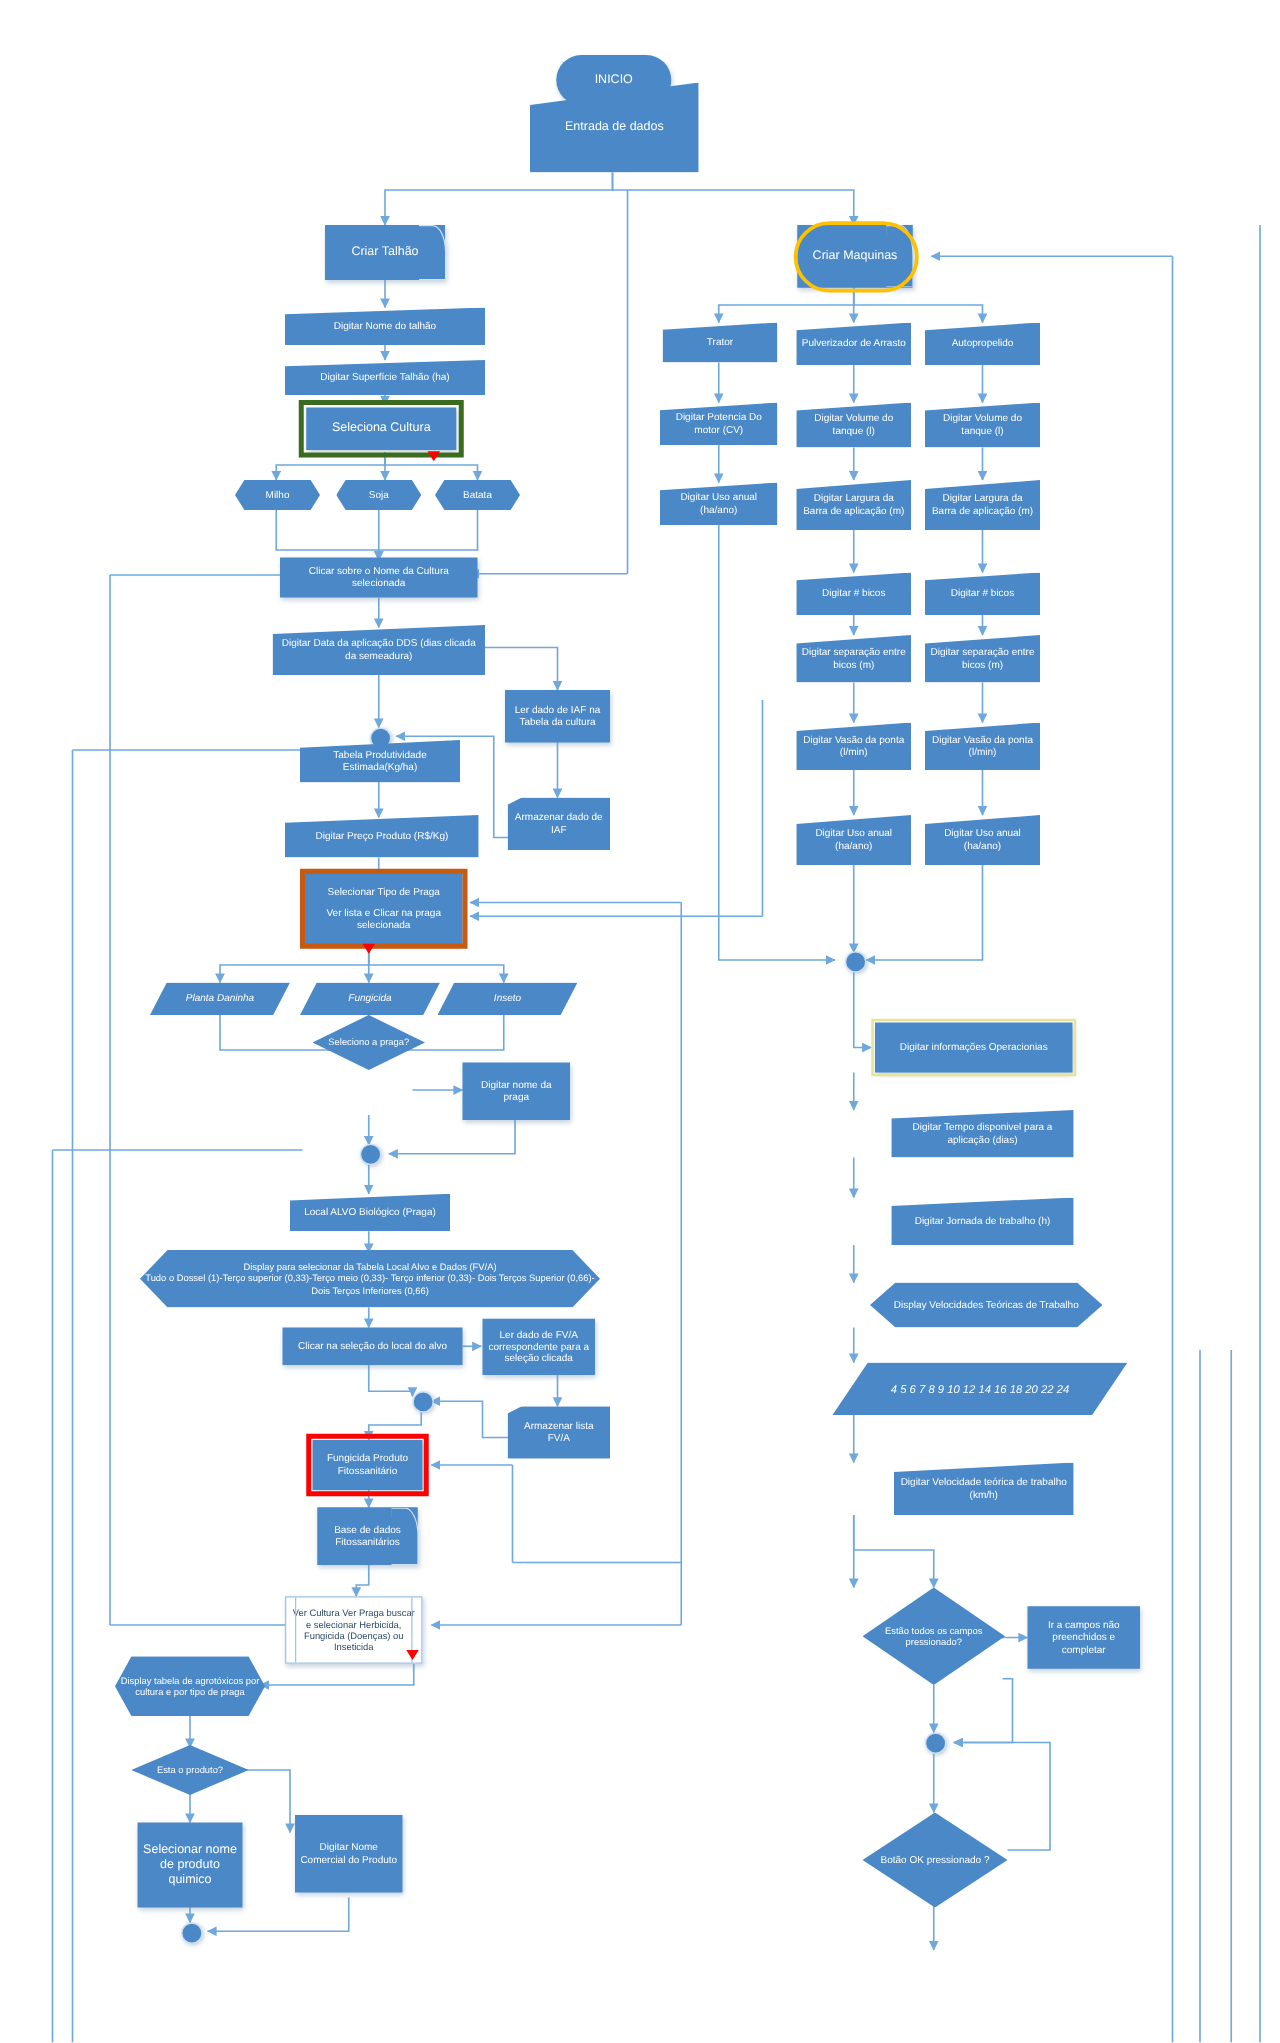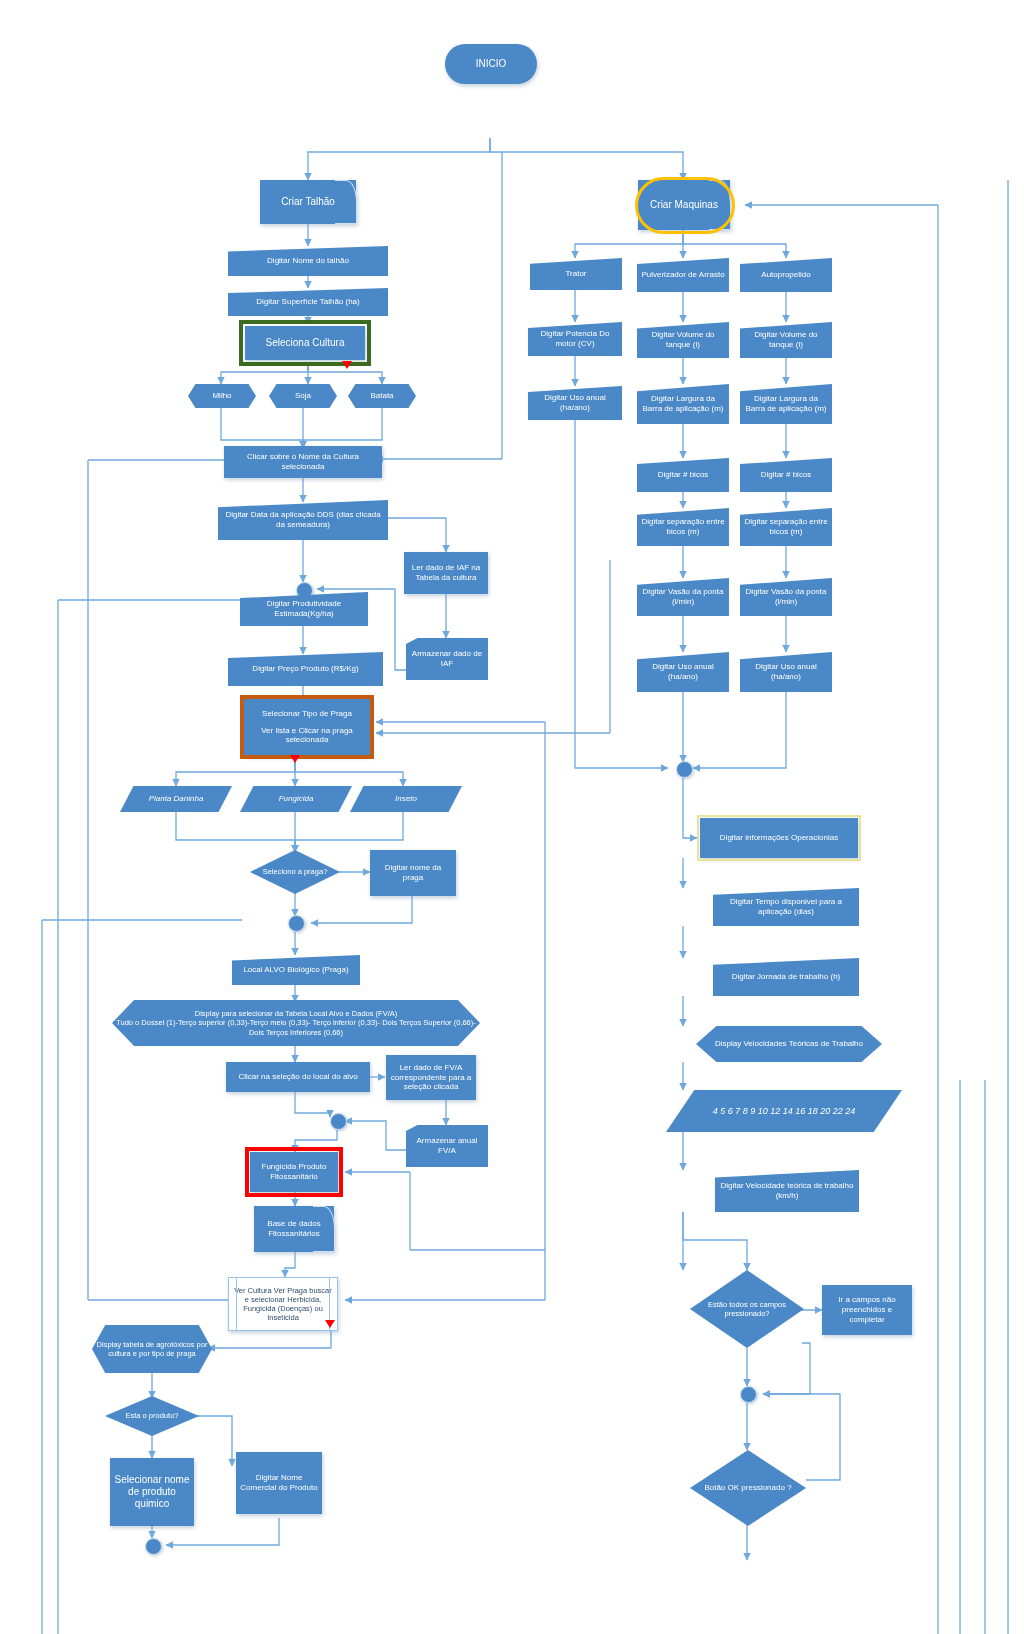--- a/index.html
+++ b/index.html
@@ -225,20 +225,23 @@
       <path d="M960,1080 L960,1634"></path>
       <path d="M985,1080 L985,1634"></path>
       <path d="M1008,180 L1008,1634"></path>
     </g>
   </svg>
 
   <div class="node fill term" style="left:445px;top:8px;width:92px;height:40px;">
     <span class="lbl t10">INICIO</span>
   </div>
 
+  <div class="node data2" style="left:424px;top:66px;width:135px;height:72px;">
+    <span class="lbl t10">Entrada de dados</span>
+  </div>
 
   <div class="node cyl" style="left:260px;top:180px;width:96px;height:44px;">
     <div class="cylbody"></div>
     <div class="cylcap"></div>
     <span class="lbl t10" style="position:relative;z-index:2;">Criar Talhão</span>
   </div>
 
   <div class="node data" style="left:228px;top:246px;width:160px;height:30px;">
     <span class="lbl t8">Digitar Nome do talhão</span>
   </div>
@@ -275,21 +278,21 @@
     <span class="lbl t8">Ler dado de IAF na Tabela da cultura</span>
   </div>
 
   <div class="node stored" style="left:406px;top:638px;width:82px;height:42px;">
     <span class="lbl t8">Armazenar dado de IAF</span>
   </div>
 
   <div class="junc" style="left:296px;top:582px;"></div>
 
   <div class="node data" style="left:240px;top:592px;width:128px;height:34px;">
-    <span class="lbl t8">Digitar Produtividade Estimada(Kg/ha)</span>
+    <span class="lbl t8">Tabela Produtividade Estimada(Kg/ha)</span>
   </div>
 
   <div class="node data" style="left:228px;top:652px;width:155px;height:34px;">
     <span class="lbl t8">Digitar Preço Produto  (R$/Kg)</span>
   </div>
 
   <div class="node fill rect" style="left:244px;top:698px;width:126px;height:58px;flex-direction:column;gap:7px;">
     <span class="lbl t8">Selecionar Tipo de Praga</span>
     <span class="lbl t8">Ver lista e Clicar na praga selecionada</span>
   </div>
@@ -299,21 +302,21 @@
   <div class="node para" style="left:120px;top:786px;width:112px;height:26px;">
     <span class="lbl t8">Planta Daninha</span>
   </div>
   <div class="node para" style="left:240px;top:786px;width:112px;height:26px;">
     <span class="lbl t8">Fungicida</span>
   </div>
   <div class="node para" style="left:350px;top:786px;width:112px;height:26px;">
     <span class="lbl t8">Inseto</span>
   </div>
 
-  <div class="node diam" style="left:250px;top:850px;width:90px;height:44px;">
+  <div class="node diam" style="left:250px;top:812px;width:90px;height:44px;">
     <span class="lbl t75">Seleciono a praga?</span>
   </div>
 
   <div class="node fill rect" style="left:370px;top:850px;width:86px;height:46px;">
     <span class="lbl t8">Digitar nome da praga</span>
   </div>
 
   <div class="junc" style="left:288px;top:915px;"></div>
 
   <div class="node data" style="left:232px;top:955px;width:128px;height:30px;">
@@ -327,21 +330,21 @@
 
   <div class="node fill rect" style="left:226px;top:1062px;width:144px;height:30px;">
     <span class="lbl t8">Clicar na seleção do local do alvo</span>
   </div>
 
   <div class="node fill rect" style="left:386px;top:1055px;width:90px;height:45px;">
     <span class="lbl t8">Ler dado de FV/A correspondente para a seleção clicada</span>
   </div>
 
   <div class="node stored" style="left:406px;top:1125px;width:82px;height:42px;">
-    <span class="lbl t8">Armazenar anual FV/A</span>
+    <span class="lbl t8">Armazenar lista FV/A</span>
   </div>
 
   <div class="junc" style="left:330px;top:1113px;"></div>
 
   <div class="node fill rect" style="left:250px;top:1152px;width:88px;height:40px;">
     <span class="lbl t8">Fungicida Produto Fitossanitário</span>
   </div>
   <div class="hl hl-red" style="left:245px;top:1147px;width:98px;height:50px;"></div>
 
   <div class="node cyl" style="left:254px;top:1206px;width:80px;height:46px;">

